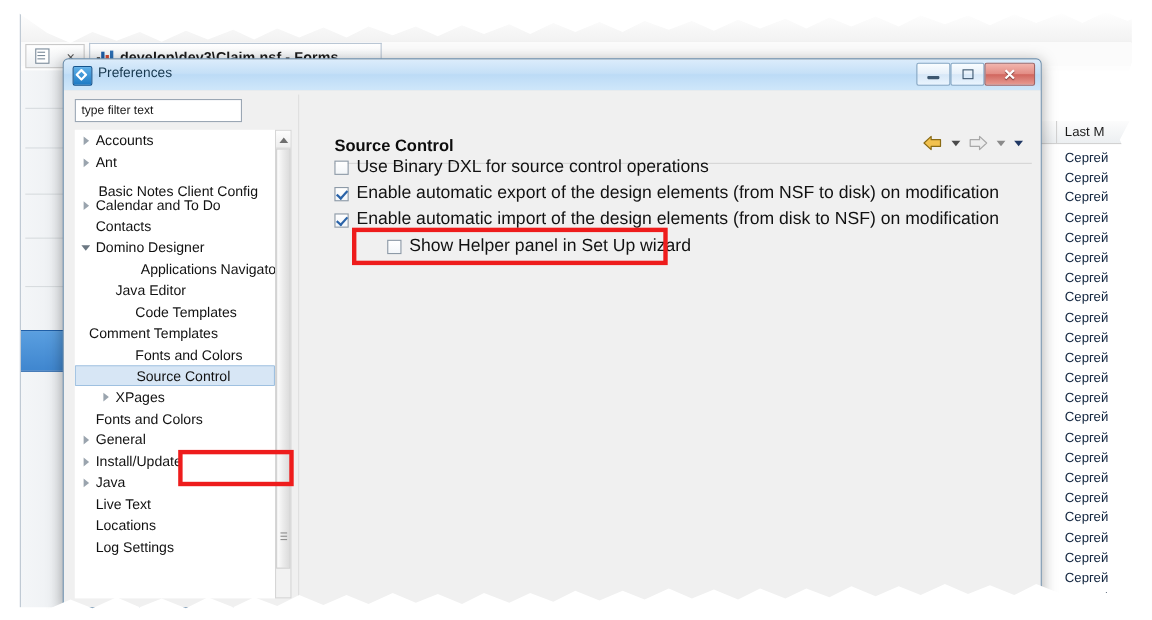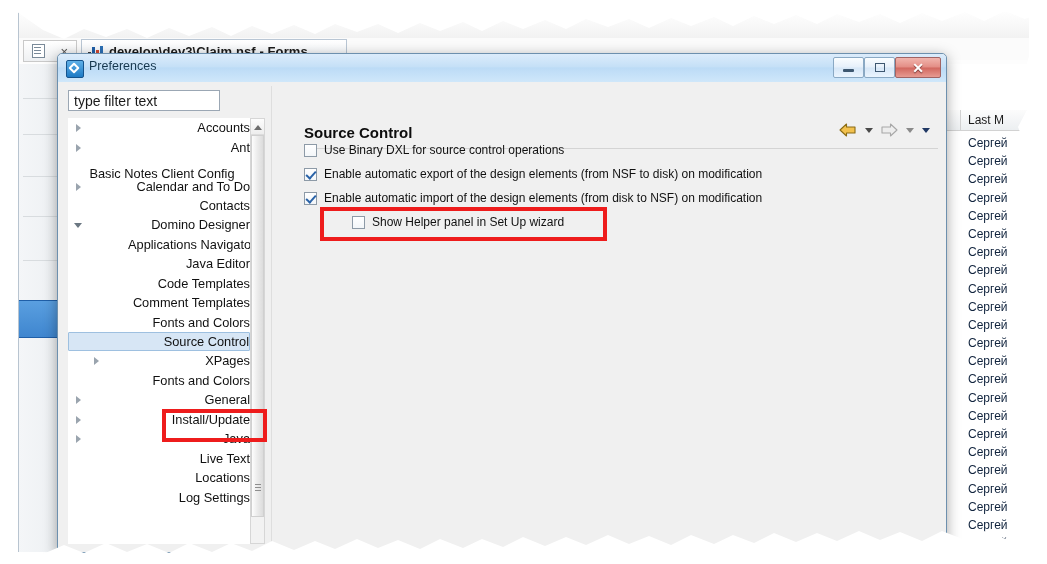--- a/index.html
+++ b/index.html
@@ -210,37 +210,37 @@
     width: 888px; height: 470px;
     background: #f0f0f0;
   }
 
   
   #filter-box {
     position: absolute; left: 10px; top: 8px;
     width: 152px; height: 21px;
     border: 1px solid #9ba7b4;
     background: #ffffff;
-    font-size: 14px; color: #1a1a1a;
+    font-size: 11px; color: #1a1a1a;
     line-height: 21px; padding-left: 5px;
     box-sizing: border-box;
   }
   #tree-panel {
     position: absolute; left: 10px; top: 36px;
     width: 182px; height: 426px;
     background: #ffffff;
     overflow: hidden;
   }
   .tree-item {
     position: relative;
     height: 19.45px;
     font-size: 12.8px;
     color: #111111;
     white-space: nowrap;
-    display: flex; align-items: center; justify-content: space-between;
+    display: flex; align-items: center;
   }
   .tw {
     width: 9px; height: 9px; margin-right: 4px; flex: 0 0 auto;
     position: relative;
   }
   .tw.collapsed::after {
     content: ""; position: absolute; left: 2px; top: 1px;
     border-left: 5px solid transparent;
     border-top: 4px solid transparent; border-bottom: 4px solid transparent;
     border-left-color: #9aa4ae;
@@ -305,21 +305,21 @@
     display: flex; align-items: center; gap: 3px;
   }
   .arrow-btn { width: 22px; height: 18px; display: flex; align-items: center; justify-content: center; }
   .caret-btn { width: 13px; height: 18px; display: flex; align-items: center; justify-content: center; }
   .cdown { border-top: 5px solid #4a4a4a; border-left: 4px solid transparent; border-right: 4px solid transparent; }
   .cdown.navy { border-top-color: #203864; }
 
   .cb-row {
     position: absolute; left: 32px;
     display: flex; align-items: center;
-    font-size: 12px; color: #111111;
+    font-size: 16px; color: #111111;
     white-space: nowrap;
   }
   .cbox {
     width: 13px; height: 13px;
     border: 1px solid #8d9aa7;
     background: linear-gradient(#ffffff,#f3f6f9);
     margin-right: 7px; flex: 0 0 auto;
     position: relative; box-sizing: border-box;
   }
   .cbox.checked::after {

